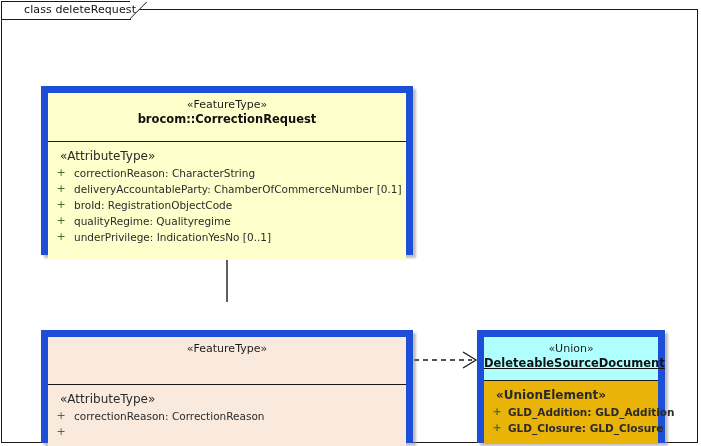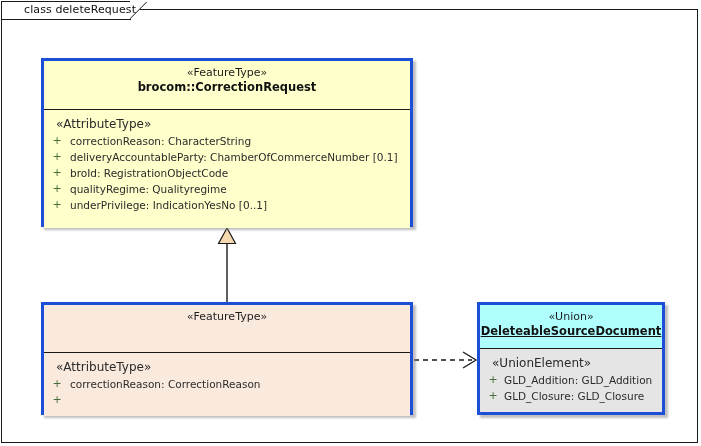--- a/index.html
+++ b/index.html
@@ -60,22 +60,23 @@
     font-weight: normal;
     color: #111111;
     white-space: nowrap;
     letter-spacing: 0.1px;
   }
 
   
   .umlbox {
     position: absolute;
     box-sizing: border-box;
-    border: 3px solid #1d4ed8;
+    border: 7px solid #1d4ed8;
     box-shadow: 3px 3px 2px rgba(140,140,140,0.55);
+    margin-top: 28px;
   }
   .umlbox .hdr {
     box-sizing: border-box;
     text-align: center;
     padding-top: 5px;
     border-bottom: 1px solid #1a1a1a;
   }
   .umlbox .stereo {
     font-size: 11px;
     color: #1d1d1d;
@@ -148,21 +149,21 @@
   #box-delete-request .body { height: 63px; background: #faeade; }
 
   #box-deleteable-source-document {
     left: 477px;
     top: 302px;
     width: 188px;
     height: 113px;
     background: #b0ffff;
   }
   #box-deleteable-source-document .hdr { height: 44px; background: #b0ffff; }
-  #box-deleteable-source-document .body { height: 63px; background: #e5e5e5; }
+  #box-deleteable-source-document .body { height: 63px; background: #eab308; font-weight: bold; }
   #box-deleteable-source-document .attr-row .txt { left: 24px; }
 
   
   .conn-layer {
     position: absolute;
     left: 0; top: 0;
     width: 701px; height: 446px;
     pointer-events: none;
   }
 </style>

